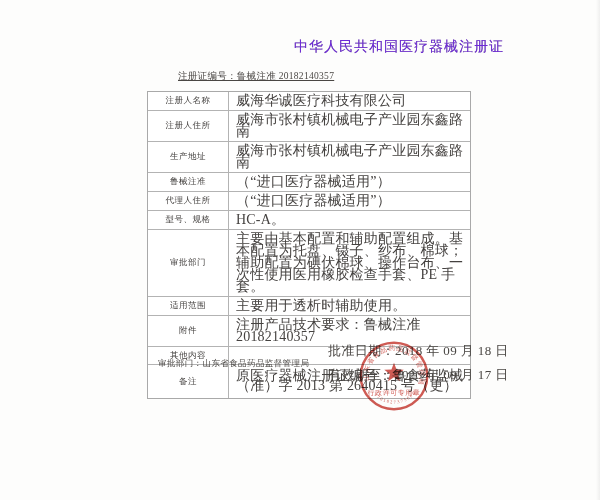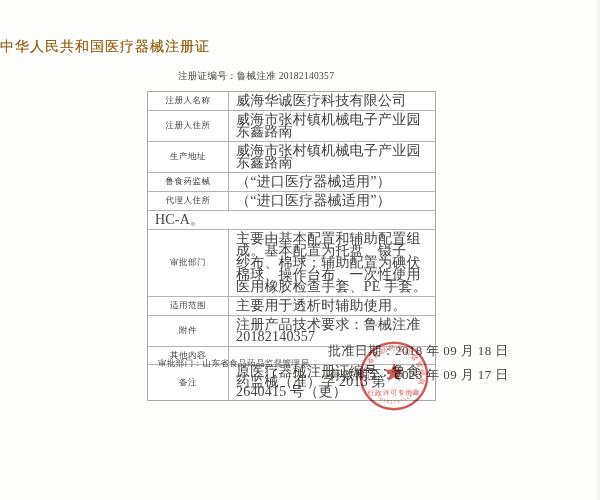--- a/index.html
+++ b/index.html
@@ -6,29 +6,29 @@
   html,body { width:600px; height:500px; }
   body {
     position:relative;
     background:#fdfdfc;
     font-family:"Liberation Serif","DejaVu Serif",serif;
     color:#45423f;
     overflow:hidden;
   }
   .page-title {
     position:absolute; top:38px; left:0; width:504px;
-    text-align:left; font-size:14px; letter-spacing:1px;
-    color:#a16207; text-shadow:0 0 .4px rgba(70,70,70,.55);
+    text-align:right; font-size:14px; letter-spacing:1px;
+    color:#6d28d9; text-shadow:0 0 .4px rgba(70,70,70,.55);
   }
   .regno-line {
     position:absolute; top:70px; left:178px;
-    font-size:9.5px; letter-spacing:.3px; color:#4a4744;
+    font-size:9.5px; letter-spacing:.3px; color:#4a4744;text-decoration:underline;
   }
   .cert-table {
-    position:absolute; top:91px; left:147px; width:289px;
+    position:absolute; top:91px; left:147px; width:324px;
     border:1px solid #a9a9a9; background:#fff;
   }
   .row { display:flex; border-bottom:1px solid #b3b3b3; }
   .row:last-child { border-bottom:none; }
   .cell-label {
     width:81px; flex:0 0 81px;
     display:flex; align-items:center; justify-content:center;
     text-align:center; font-size:8.5px; letter-spacing:.5px;
     border-right:1px solid #b3b3b3; padding:2px 3px;
     color:#454240;
@@ -74,28 +74,29 @@
   </div>
   <div class="row r-s">
     <div class="cell-label">注册人住所</div>
     <div class="cell-value">威海市张村镇机械电子产业园东鑫路南</div>
   </div>
   <div class="row r-s">
     <div class="cell-label">生产地址</div>
     <div class="cell-value">威海市张村镇机械电子产业园东鑫路南</div>
   </div>
   <div class="row r-s">
-    <div class="cell-label">鲁食药监械</div>
+    <div class="cell-label">鲁械注准</div>
     <div class="cell-value">（“进口医疗器械适用”）</div>
   </div>
   <div class="row r-s">
     <div class="cell-label">代理人住所</div>
     <div class="cell-value">（“进口医疗器械适用”）</div>
   </div>
   <div class="row r-s">
+    <div class="cell-label">型号、规格</div>
     <div class="cell-value">HC-A。</div>
   </div>
   <div class="row r-m">
     <div class="cell-label">审批部门</div>
     <div class="cell-value">主要由基本配置和辅助配置组成。基本配置为托盘、镊子、纱布、棉球；辅助配置为碘伏棉球、操作台布、一次性使用医用橡胶检查手套、PE 手套。</div>
   </div>
   <div class="row r-s">
     <div class="cell-label">适用范围</div>
     <div class="cell-value">主要用于透析时辅助使用。</div>
   </div>

